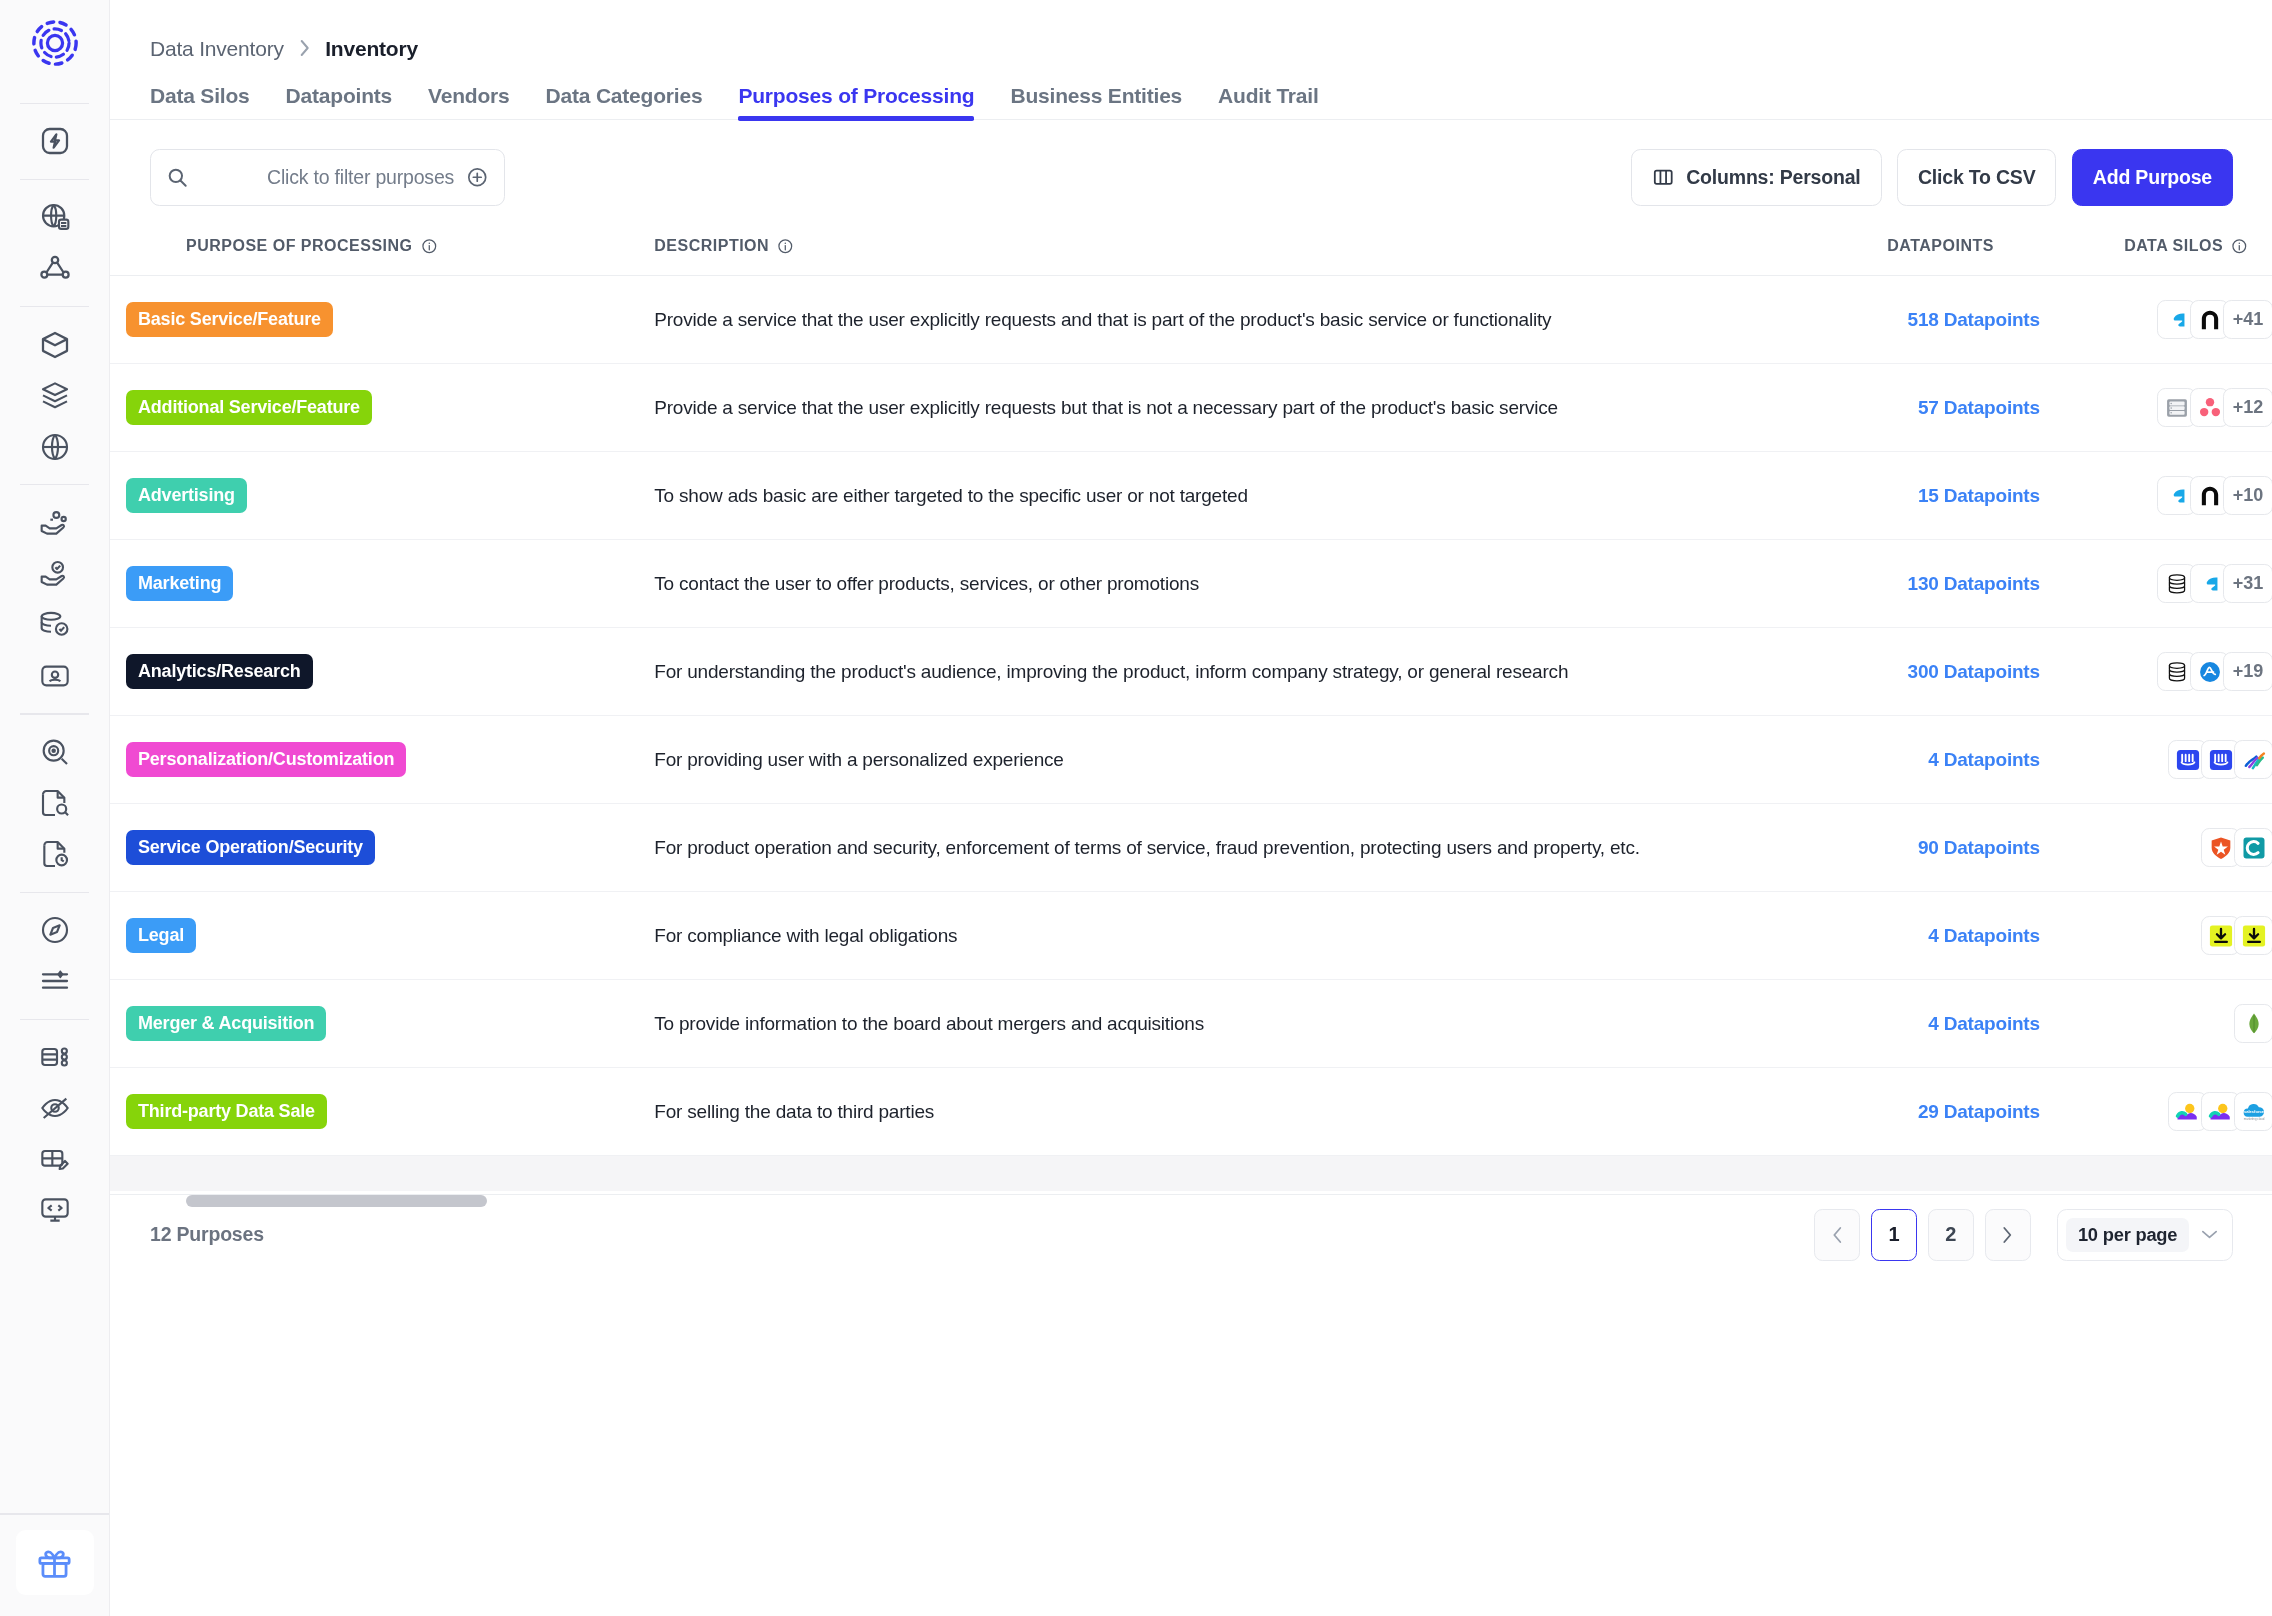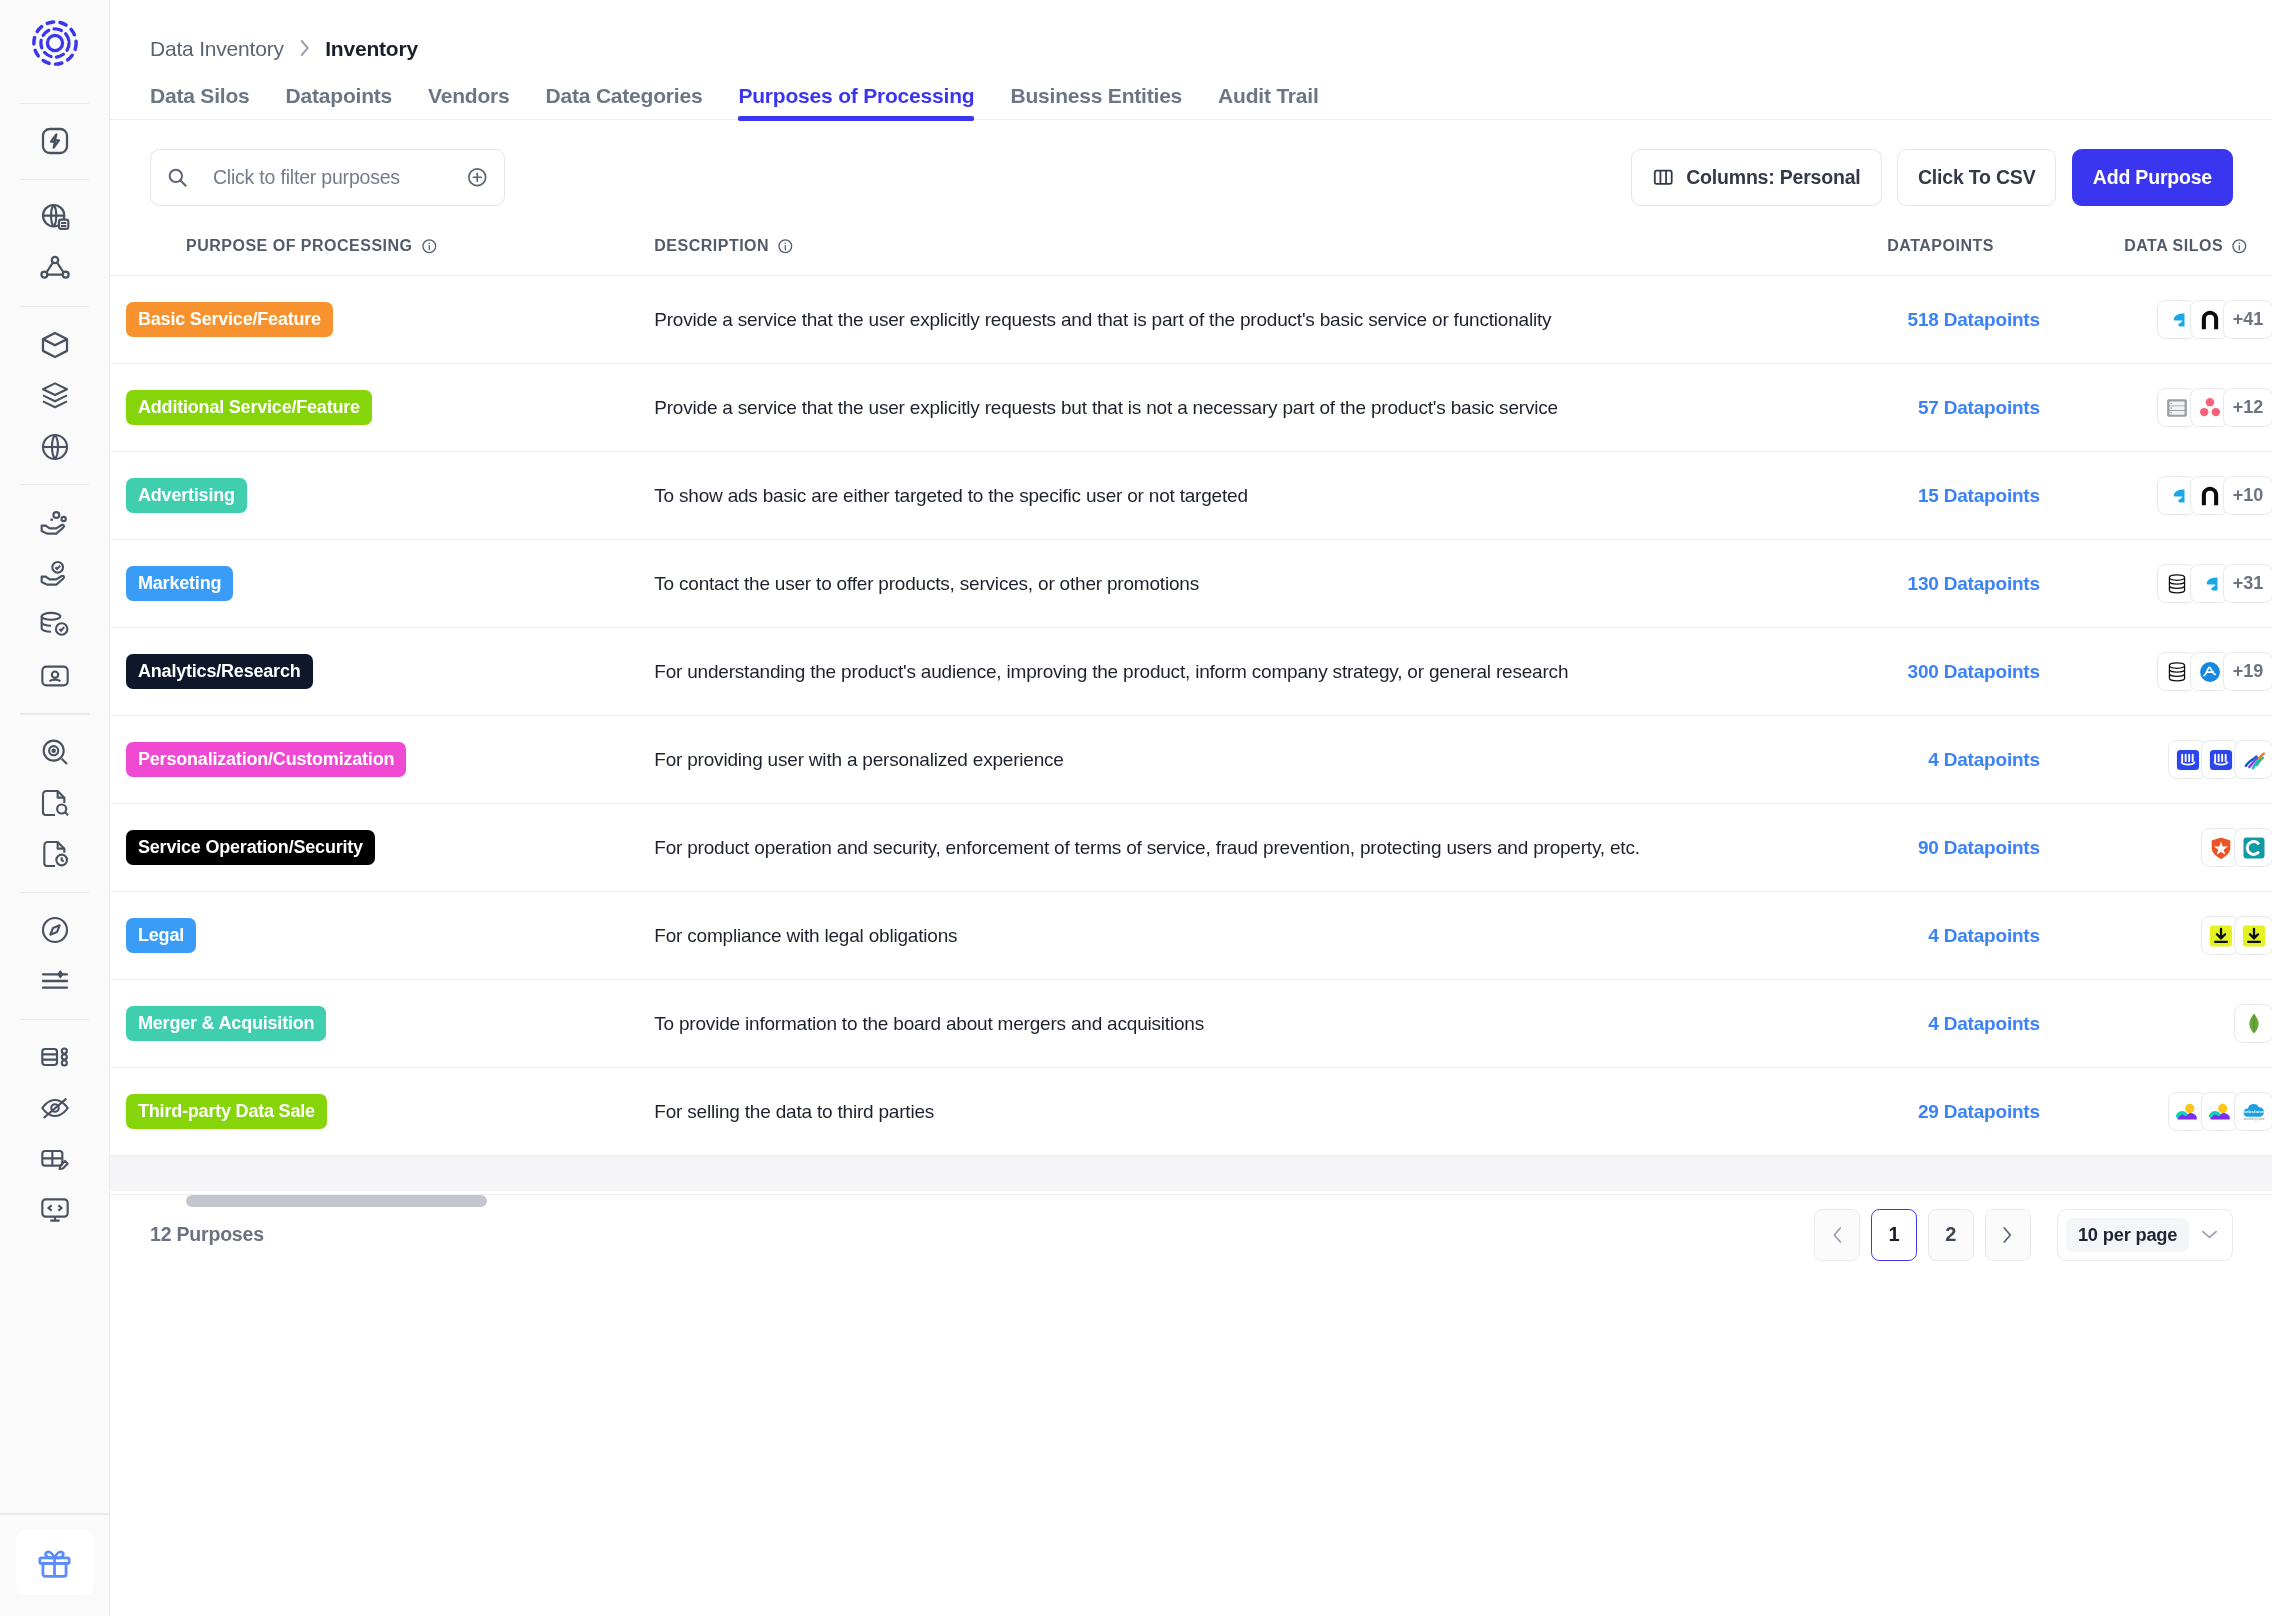--- a/index.html
+++ b/index.html
@@ -67,21 +67,21 @@
   .tab.active:first-child::after { left: 0; }
 
   .toolbar {
     display: flex; align-items: center; justify-content: space-between;
     padding: 28px 40px 0 40px; height: 98px;
   }
   .filter-box {
     display: flex; align-items: center;
     width: 355px; height: 57px;
     border: 1.2px solid #e3e5ea; border-radius: 9.5px; background: #fff;
-    padding: 0 15.4px; gap: 24px; cursor: text;
+    padding: 0 15.4px; gap: 12px; cursor: text; text-align: right;
   }
   .filter-placeholder { font-size: 19.5px; color: #737c8a; flex: 1 1 auto; letter-spacing: -0.2px; }
 
   .toolbar-right { display: flex; align-items: center; gap: 15.4px; }
   .btn {
     height: 57px; border-radius: 9.5px; border: 1.2px solid #e3e5ea; background: #fff;
     display: flex; align-items: center; gap: 12px; padding: 0 20px;
     font-size: 19.5px; font-weight: 700; color: #323a47; cursor: pointer;
     letter-spacing: -0.2px; white-space: nowrap;
   }
@@ -675,21 +675,21 @@
                       <path d="M16 36c6-5 8-12 14-16" stroke="#8a3fe0"></path>
                       <path d="M22 38c5-6 6-13 13-18" stroke="#18b8c2"></path>
                       <path d="M29 33c3-6 6-9 10-13" stroke="#2bbd8a"></path>
                       <path d="M33 21c3-4 5-6 8-8" stroke="#f58220"></path>
                     </svg>
                   </div>
                 </div>
               </td>
             </tr>
             <tr>
-              <td class="cell-purpose"><span class="badge" style="background: #000000;">Service Operation/Security</span></td>
+              <td class="cell-purpose"><span class="badge" style="background: #1d4ed8;">Service Operation/Security</span></td>
               <td class="cell-desc">For product operation and security, enforcement of terms of service, fraud prevention, protecting users and property, etc.</td>
               <td class="cell-dp"><span class="dp-link">90 Datapoints</span></td>
               <td class="cell-silo">
                 <div class="silo-stack">
                   <div class="silo-chip">
                     <svg width="28" height="28" viewBox="0 0 48 48">
                       <path d="M24 6l16 5v12c0 9-7 15-16 20C15 38 8 32 8 23V11z" fill="#eb5424"></path>
                       <path d="M24 13l2.9 8.6h9l-7.3 5.4 2.8 8.7-7.4-5.4-7.4 5.4 2.8-8.7-7.3-5.4h9z" fill="#fff"></path>
                     </svg>
                   </div>

